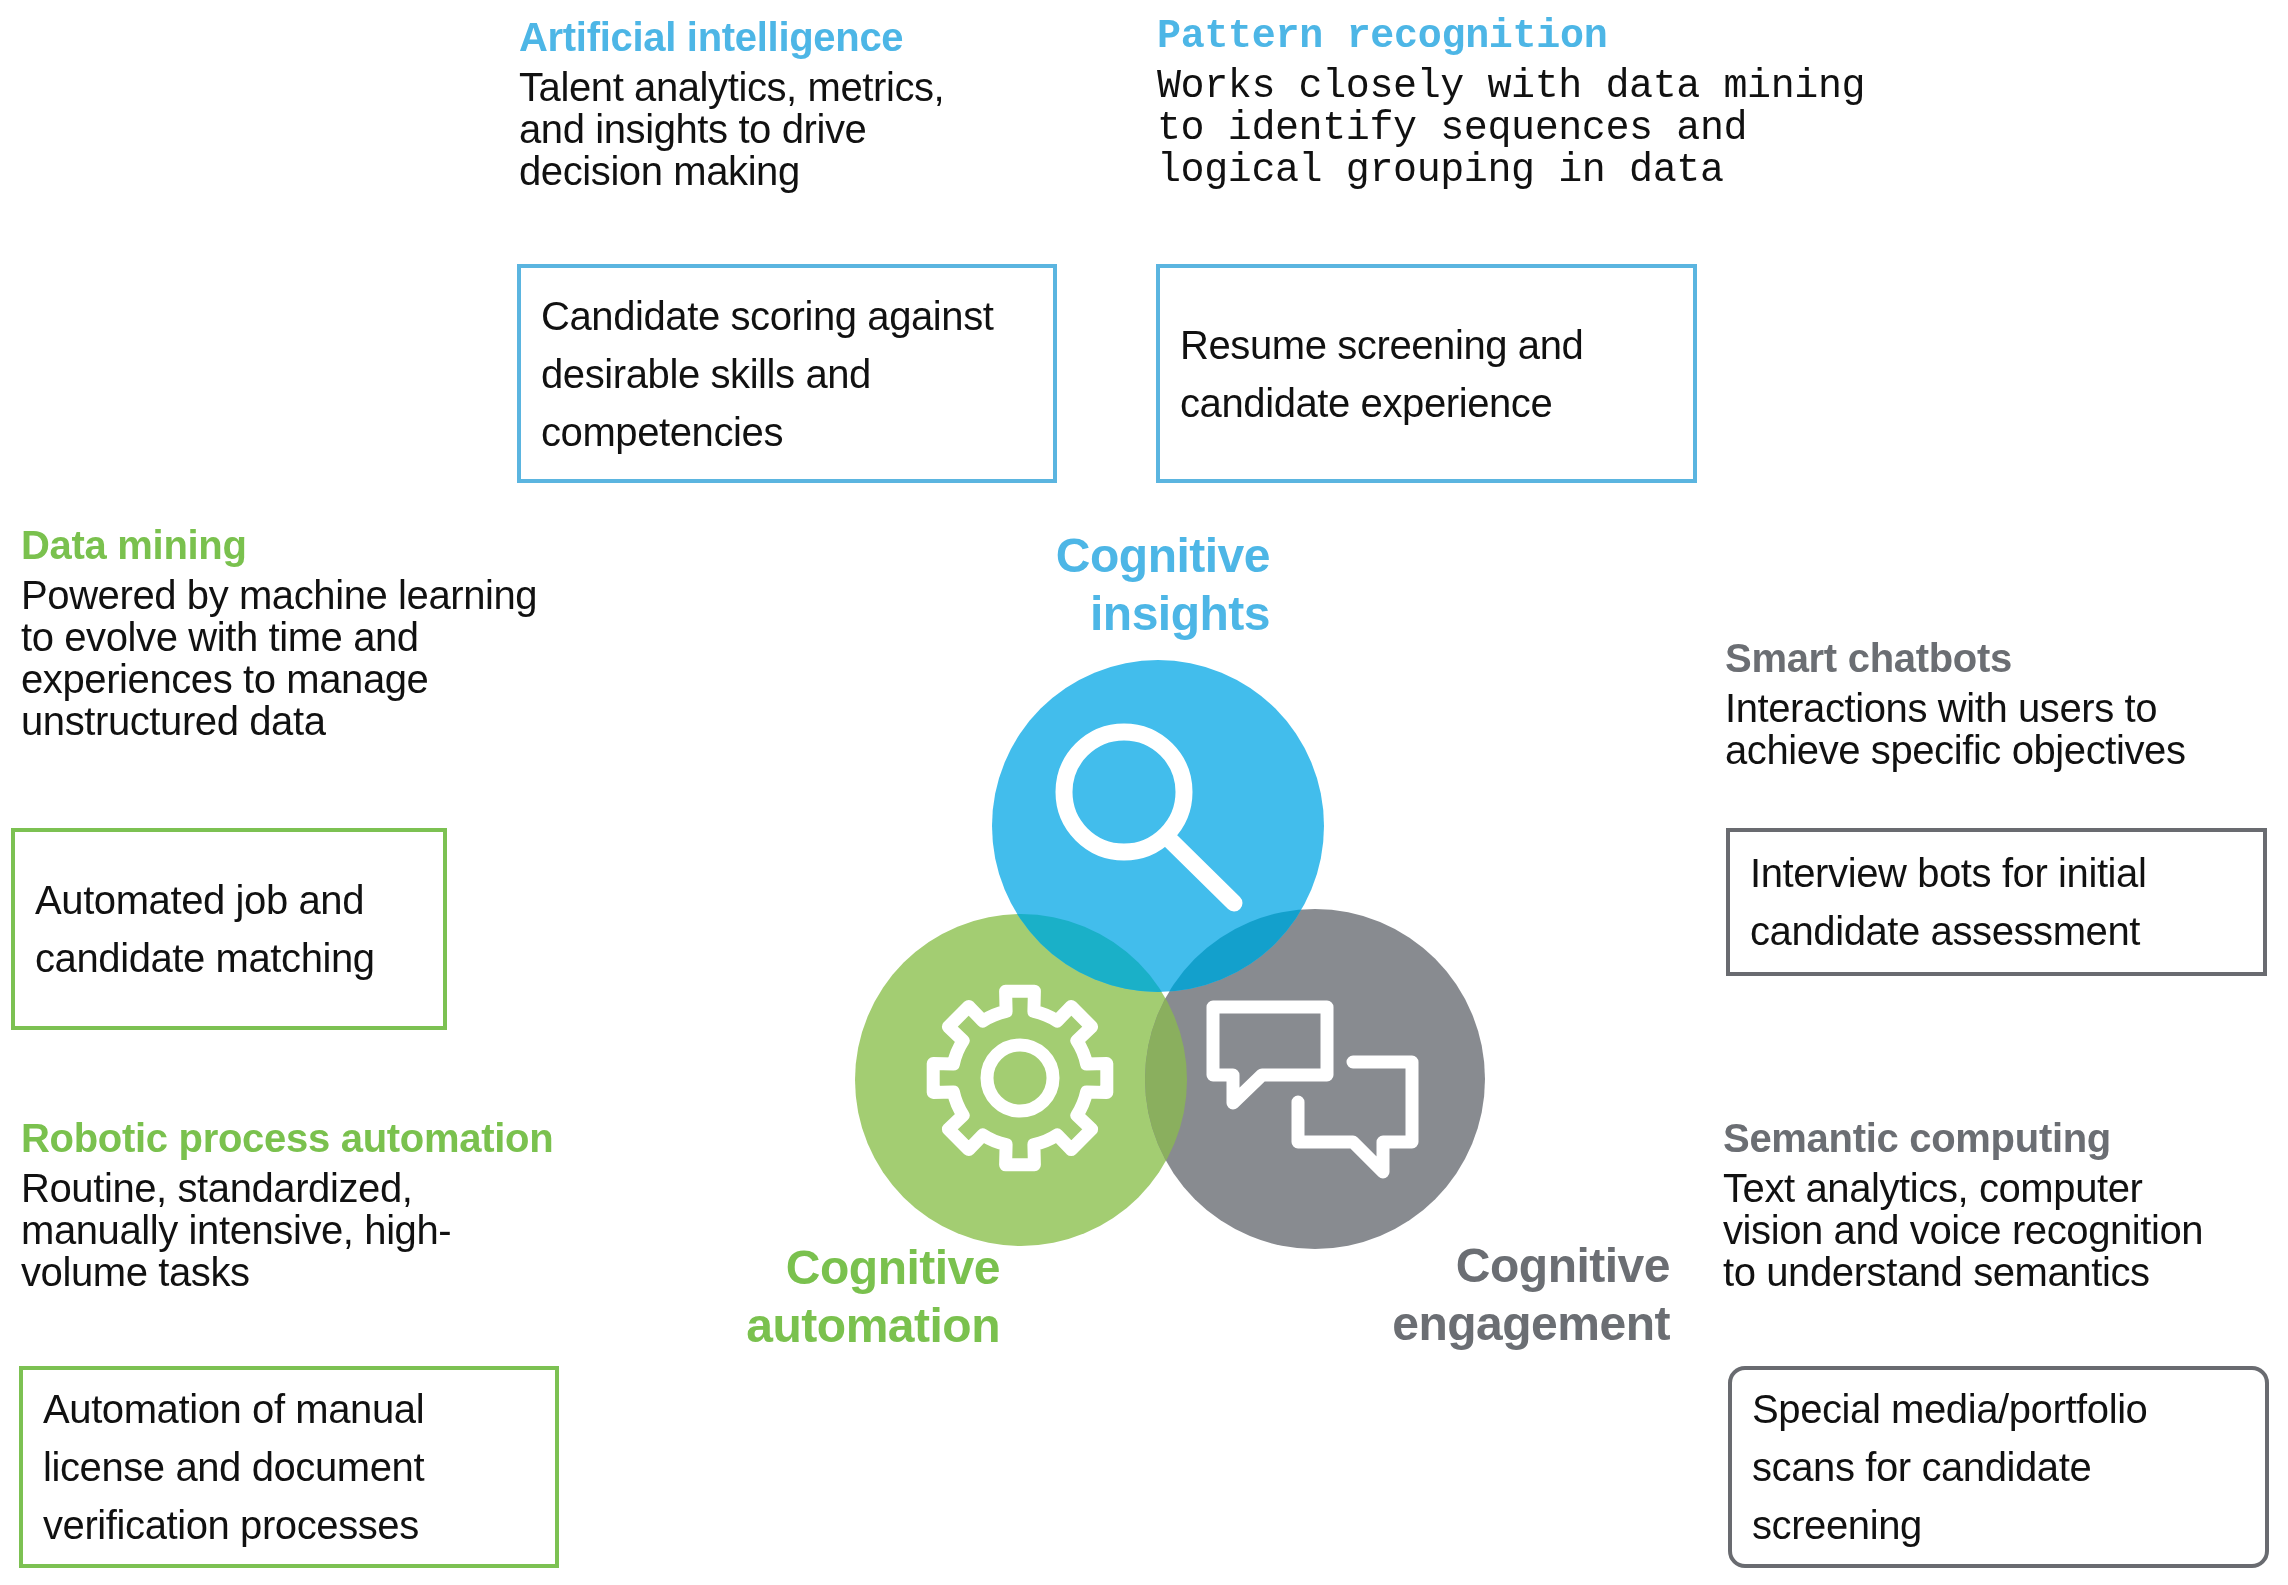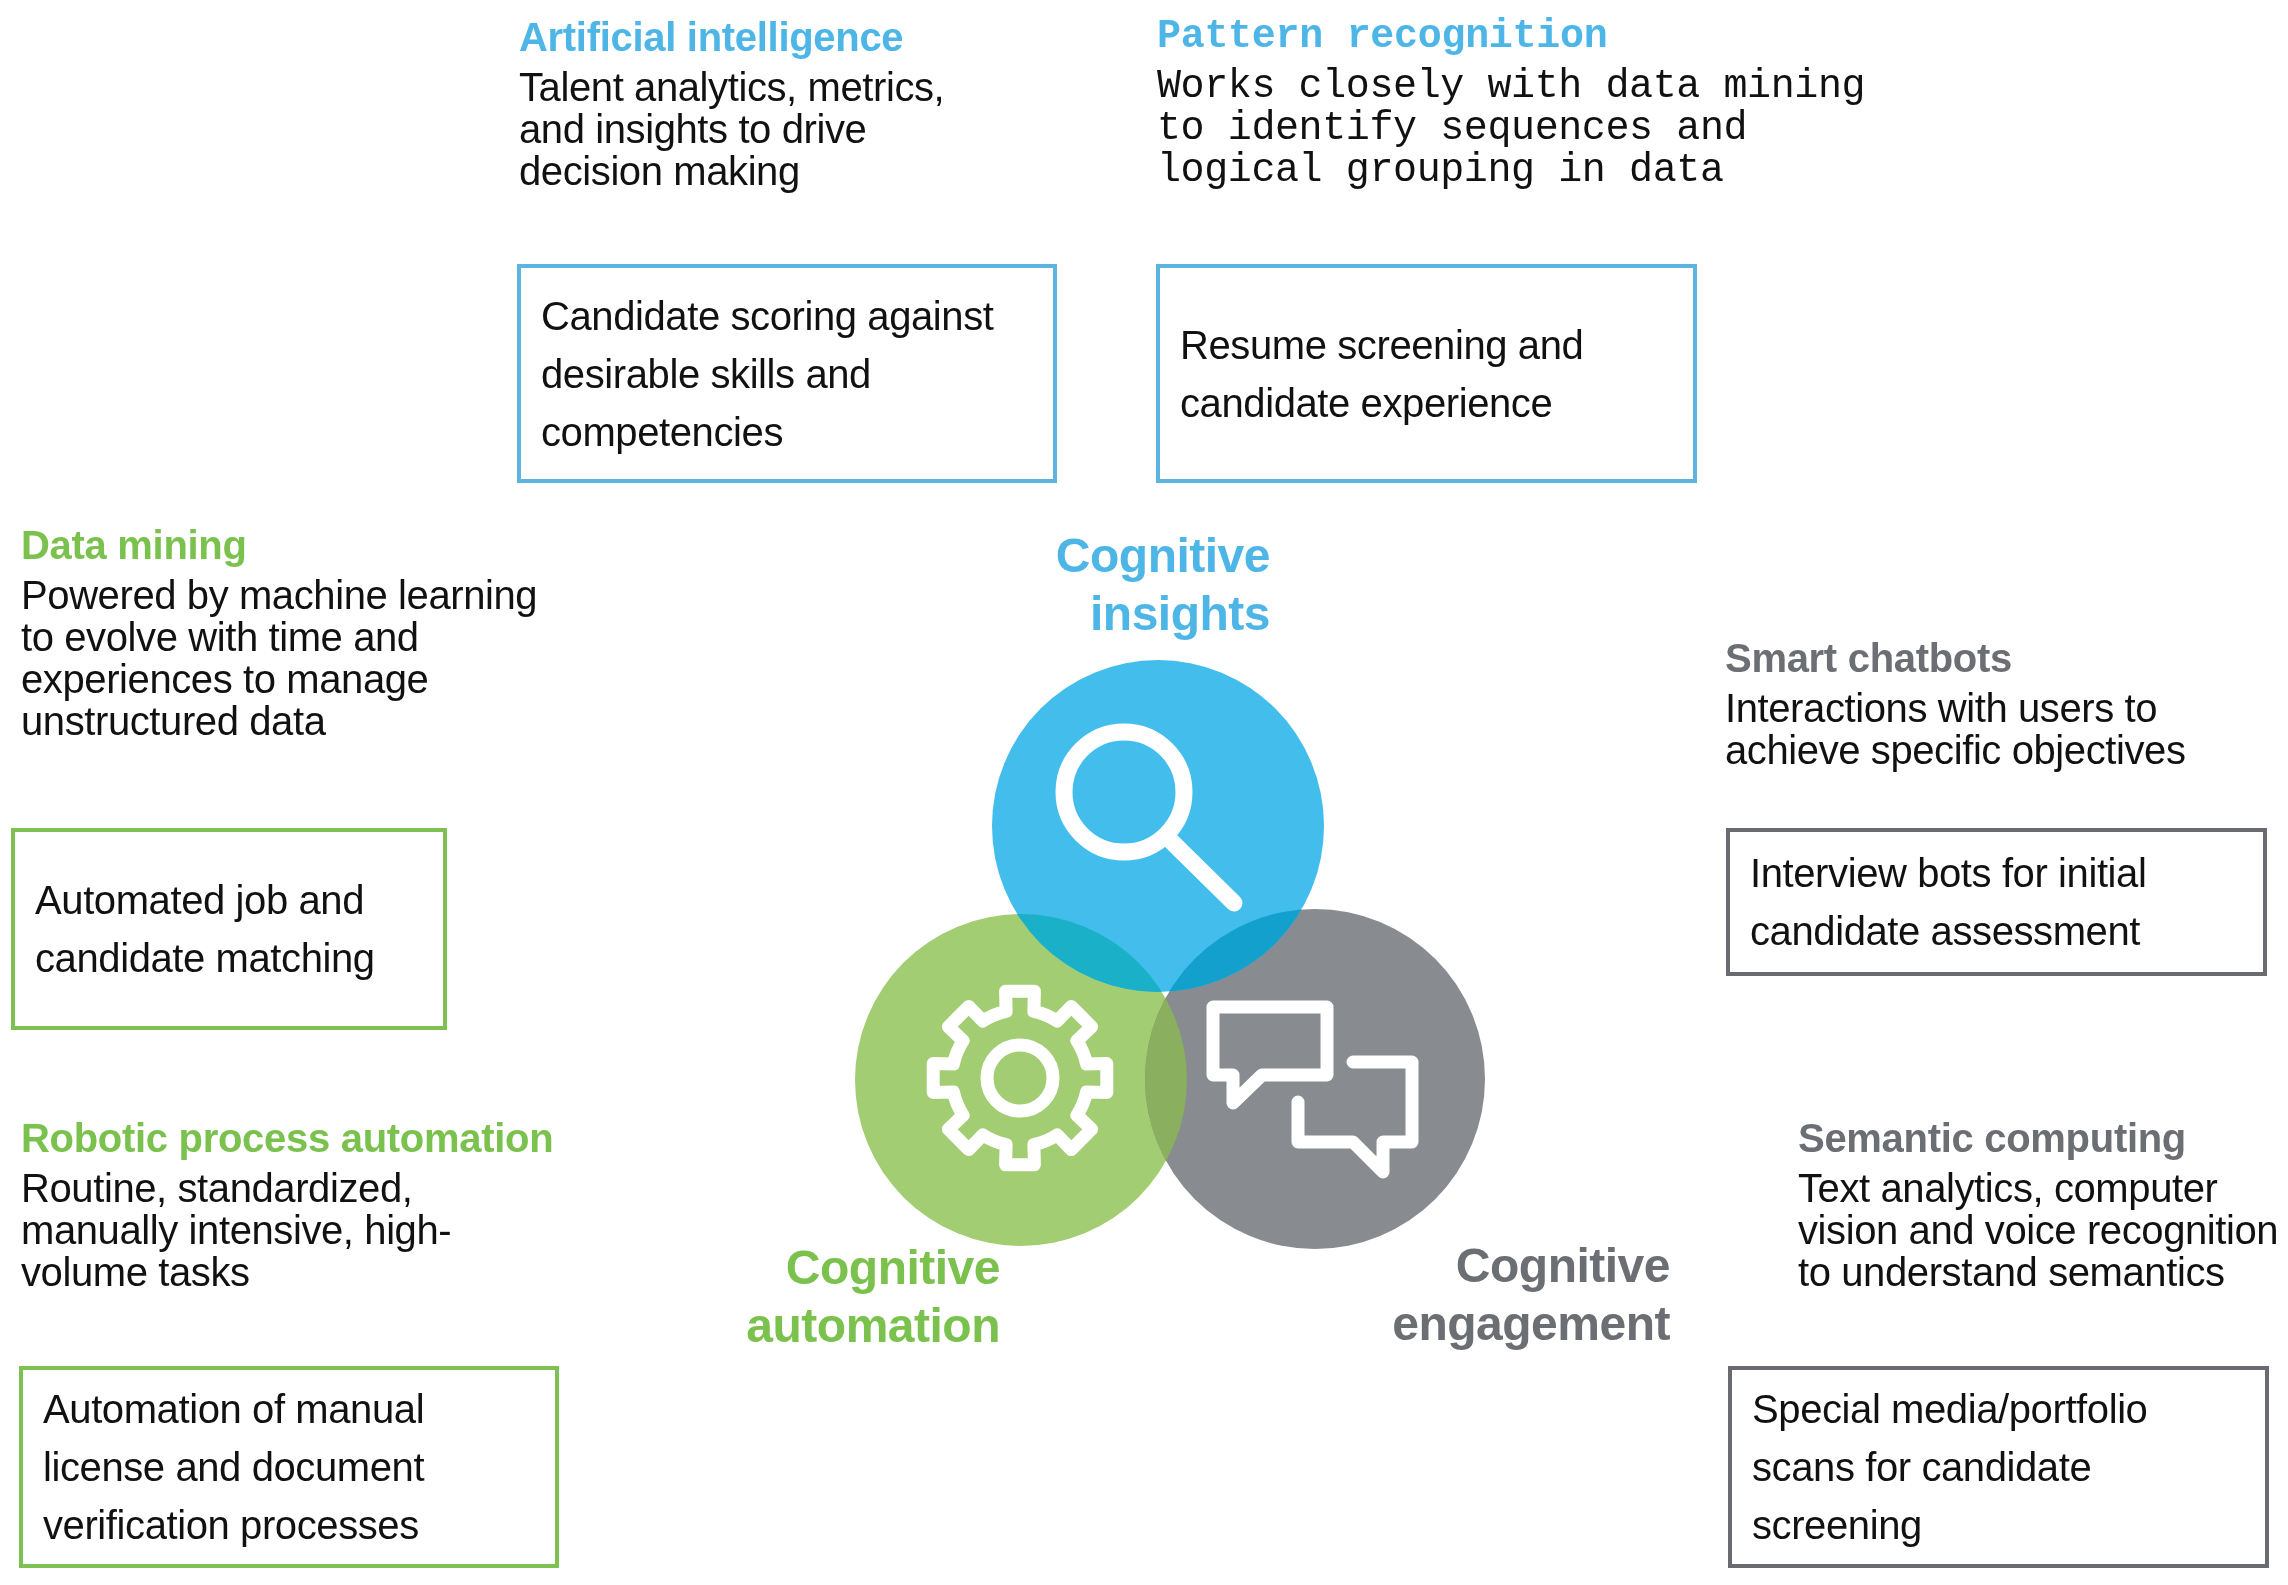--- a/index.html
+++ b/index.html
@@ -110,21 +110,21 @@
 verification processes</div>
 
 <div class="block" style="left:1725px; top:629px;">
   <div class="title c-gray">Smart chatbots</div>
   <div class="desc">Interactions with users to
 achieve specific objectives</div>
 </div>
 <div class="box b-gray" style="left:1726px; top:828px; width:541px; height:148px;">Interview bots for initial
 candidate assessment</div>
 
-<div class="block" style="left:1798px; top:1109px;">
+<div class="block" style="left:1723px; top:1109px;">
   <div class="title c-gray">Semantic computing</div>
   <div class="desc">Text analytics, computer
 vision and voice recognition
 to understand semantics</div>
 </div>
-<div class="box b-gray" style="left:1728px; top:1366px; width:541px; height:202px;">Special media/portfolio
+<div class="box b-gray" style="left:1728px; top:1366px; width:541px; height:202px;border-radius:17px;">Special media/portfolio
 scans for candidate
 screening</div>
 
 </body></html>

